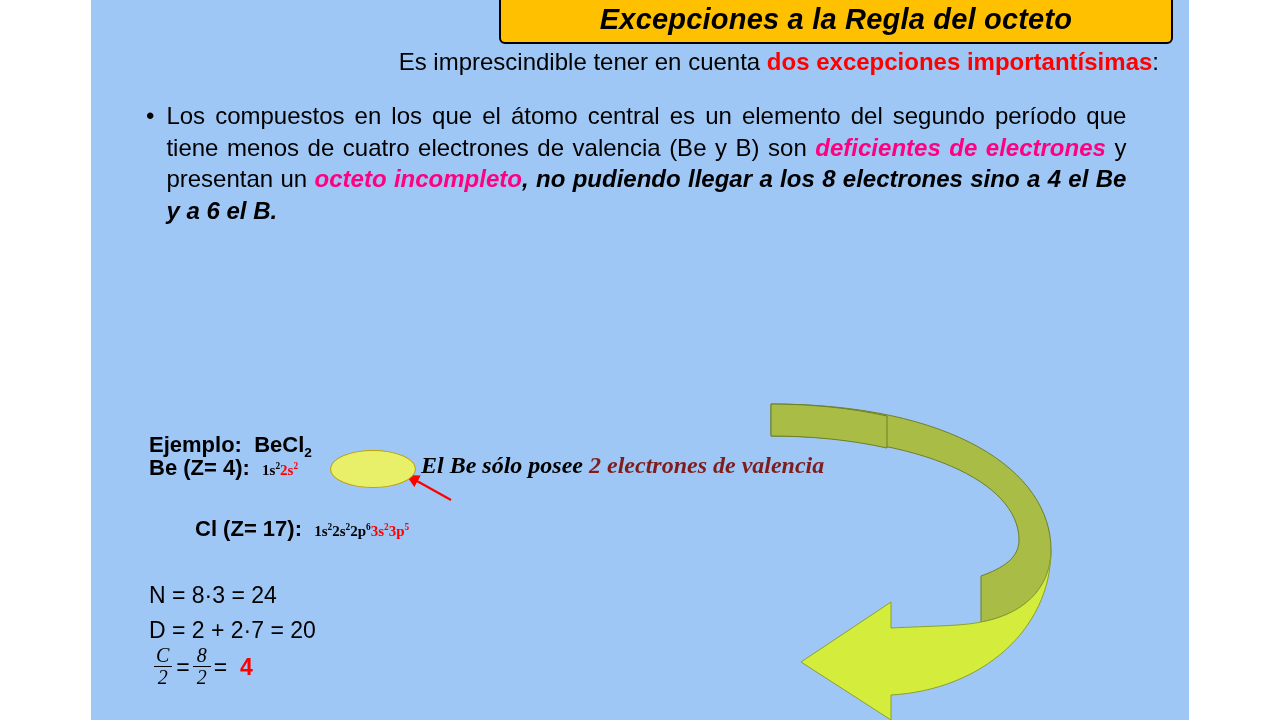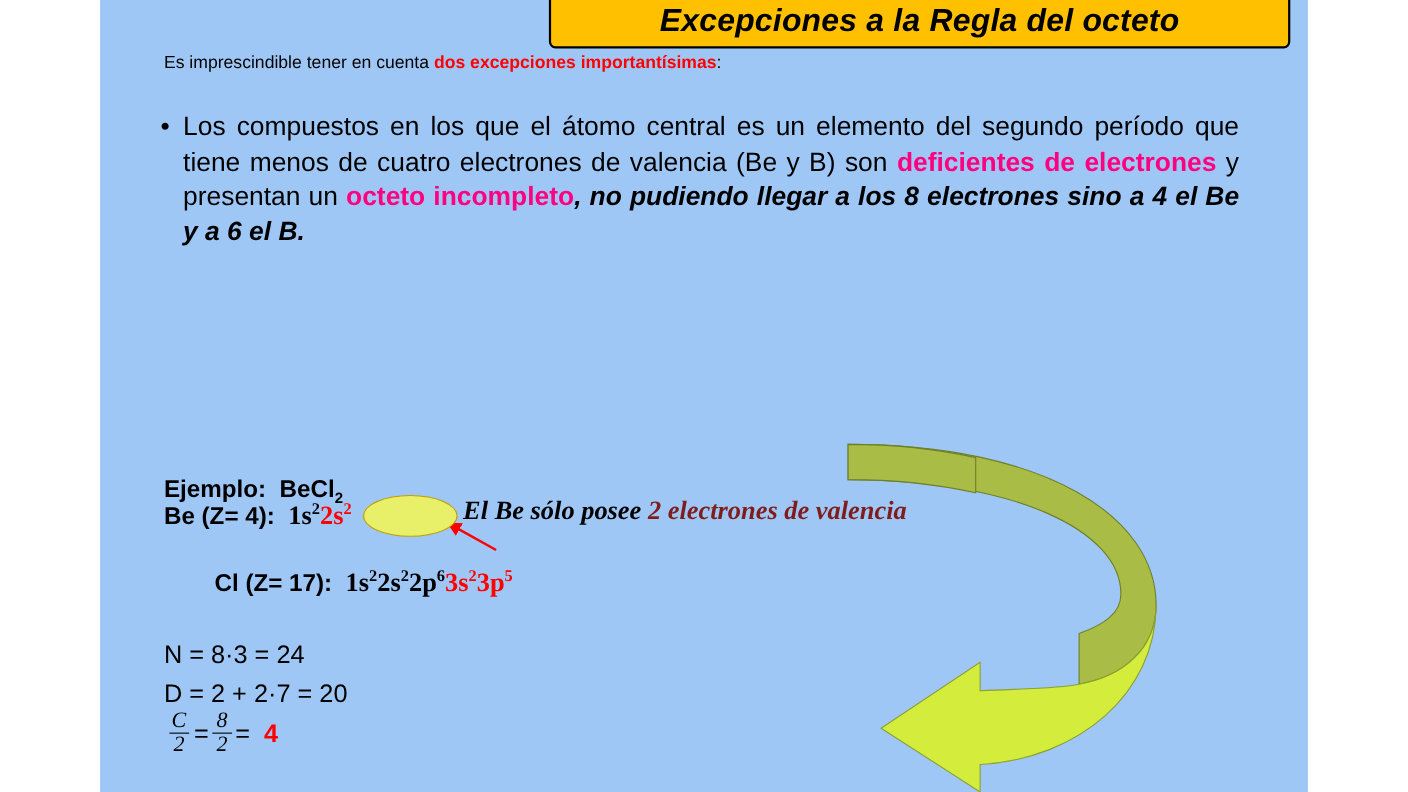--- a/index.html
+++ b/index.html
@@ -52,25 +52,26 @@
   }
   
   .blk {
     position: absolute;
     color: #000000;
   }
   .p-intro {
     left: 58px;
     top: 48px;
     width: 1010px;
-    font-size: 16px;
+    font-size: 24px;
     line-height: 1.2;
+    text-align: right;
   }
   .red { color: #ff0000; font-weight: bold; }
-  .magenta-i { color: #ff0080; font-weight: bold; }
+  .magenta-i { color: #ff0080; font-style: italic; font-weight: bold; }
   .bold-i { font-weight: bold; font-style: italic; }
 
   .bullet-row {
     position: absolute;
     left: 55px;
     top: 100px;
     width: 1000px;
     display: flex;
     gap: 12px;
   }
@@ -114,21 +115,21 @@
     left: 58px;
     top: 516px;
     font-size: 22px;
     font-weight: bold;
     white-space: nowrap;
     margin-left: 46px;
   }
   .conf {
     font-family: "Liberation Serif", serif;
     font-weight: bold;
-    font-size: 24px;
+    font-size: 15px;
   }
   sup { font-size: 0.62em; vertical-align: super; }
   sub { font-size: 0.62em; vertical-align: sub; }
 
   .highlight-ellipse {
     position: absolute;
     left: 239px;
     top: 450px;
     width: 84px;
     height: 36px;

